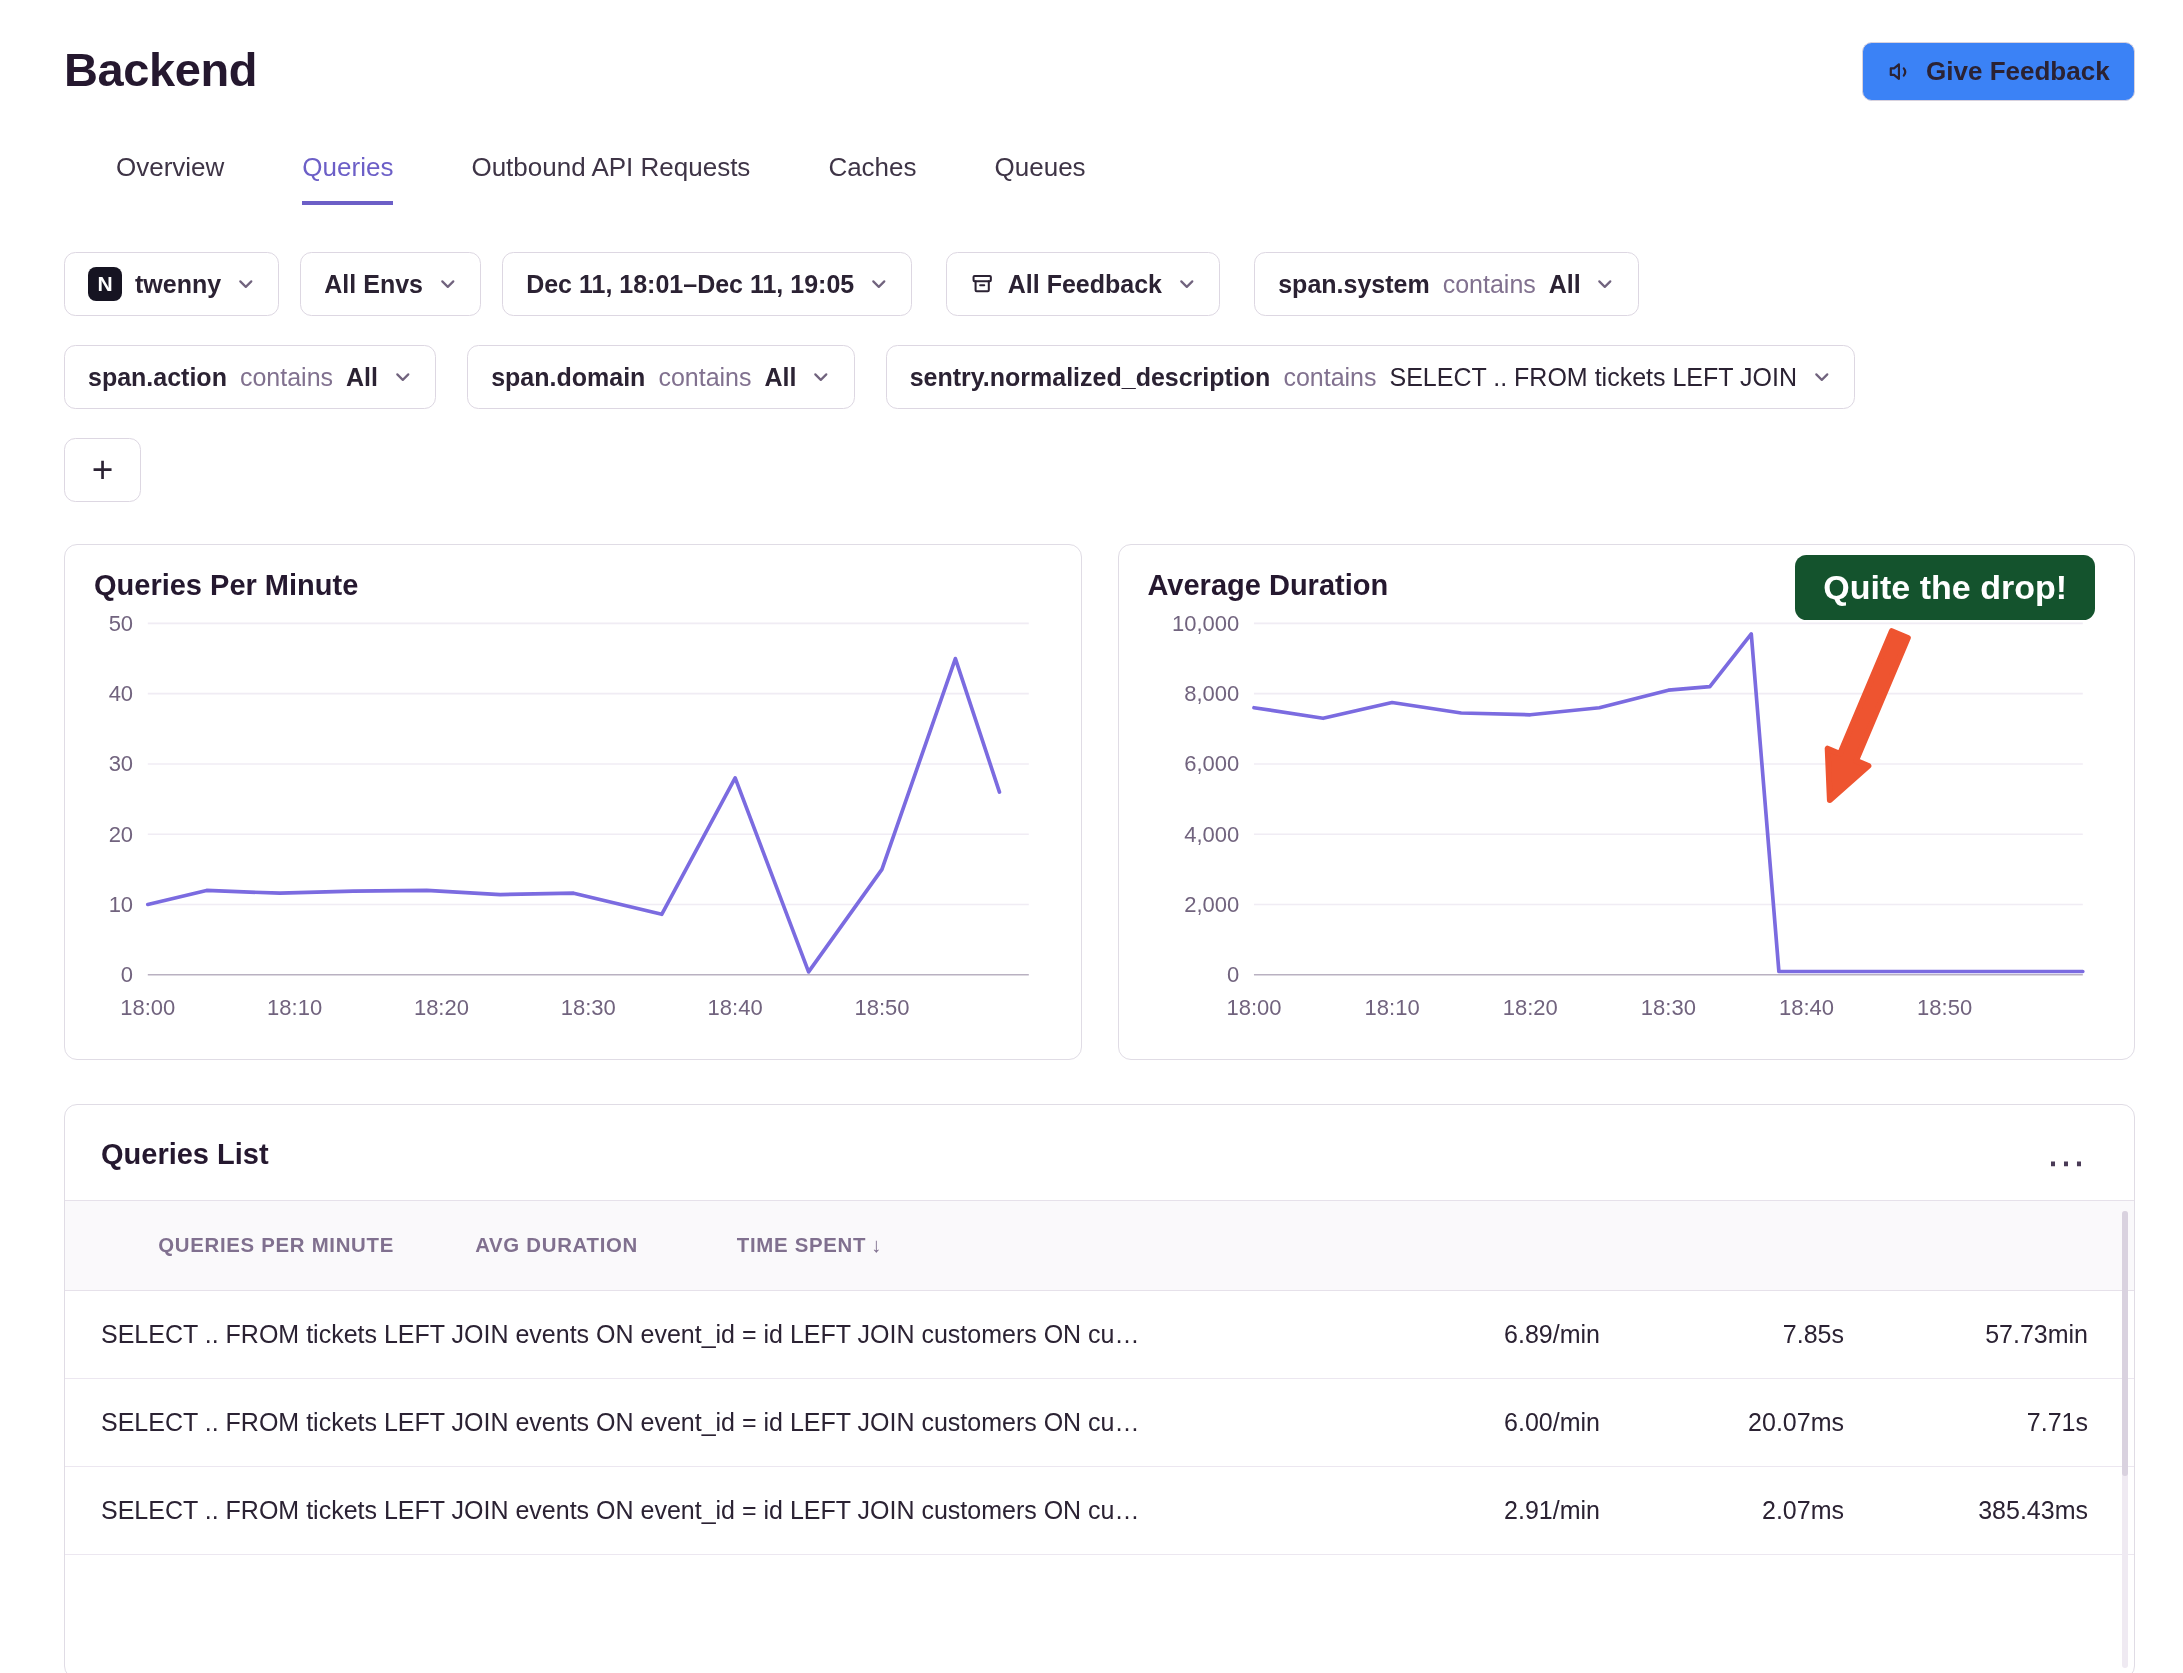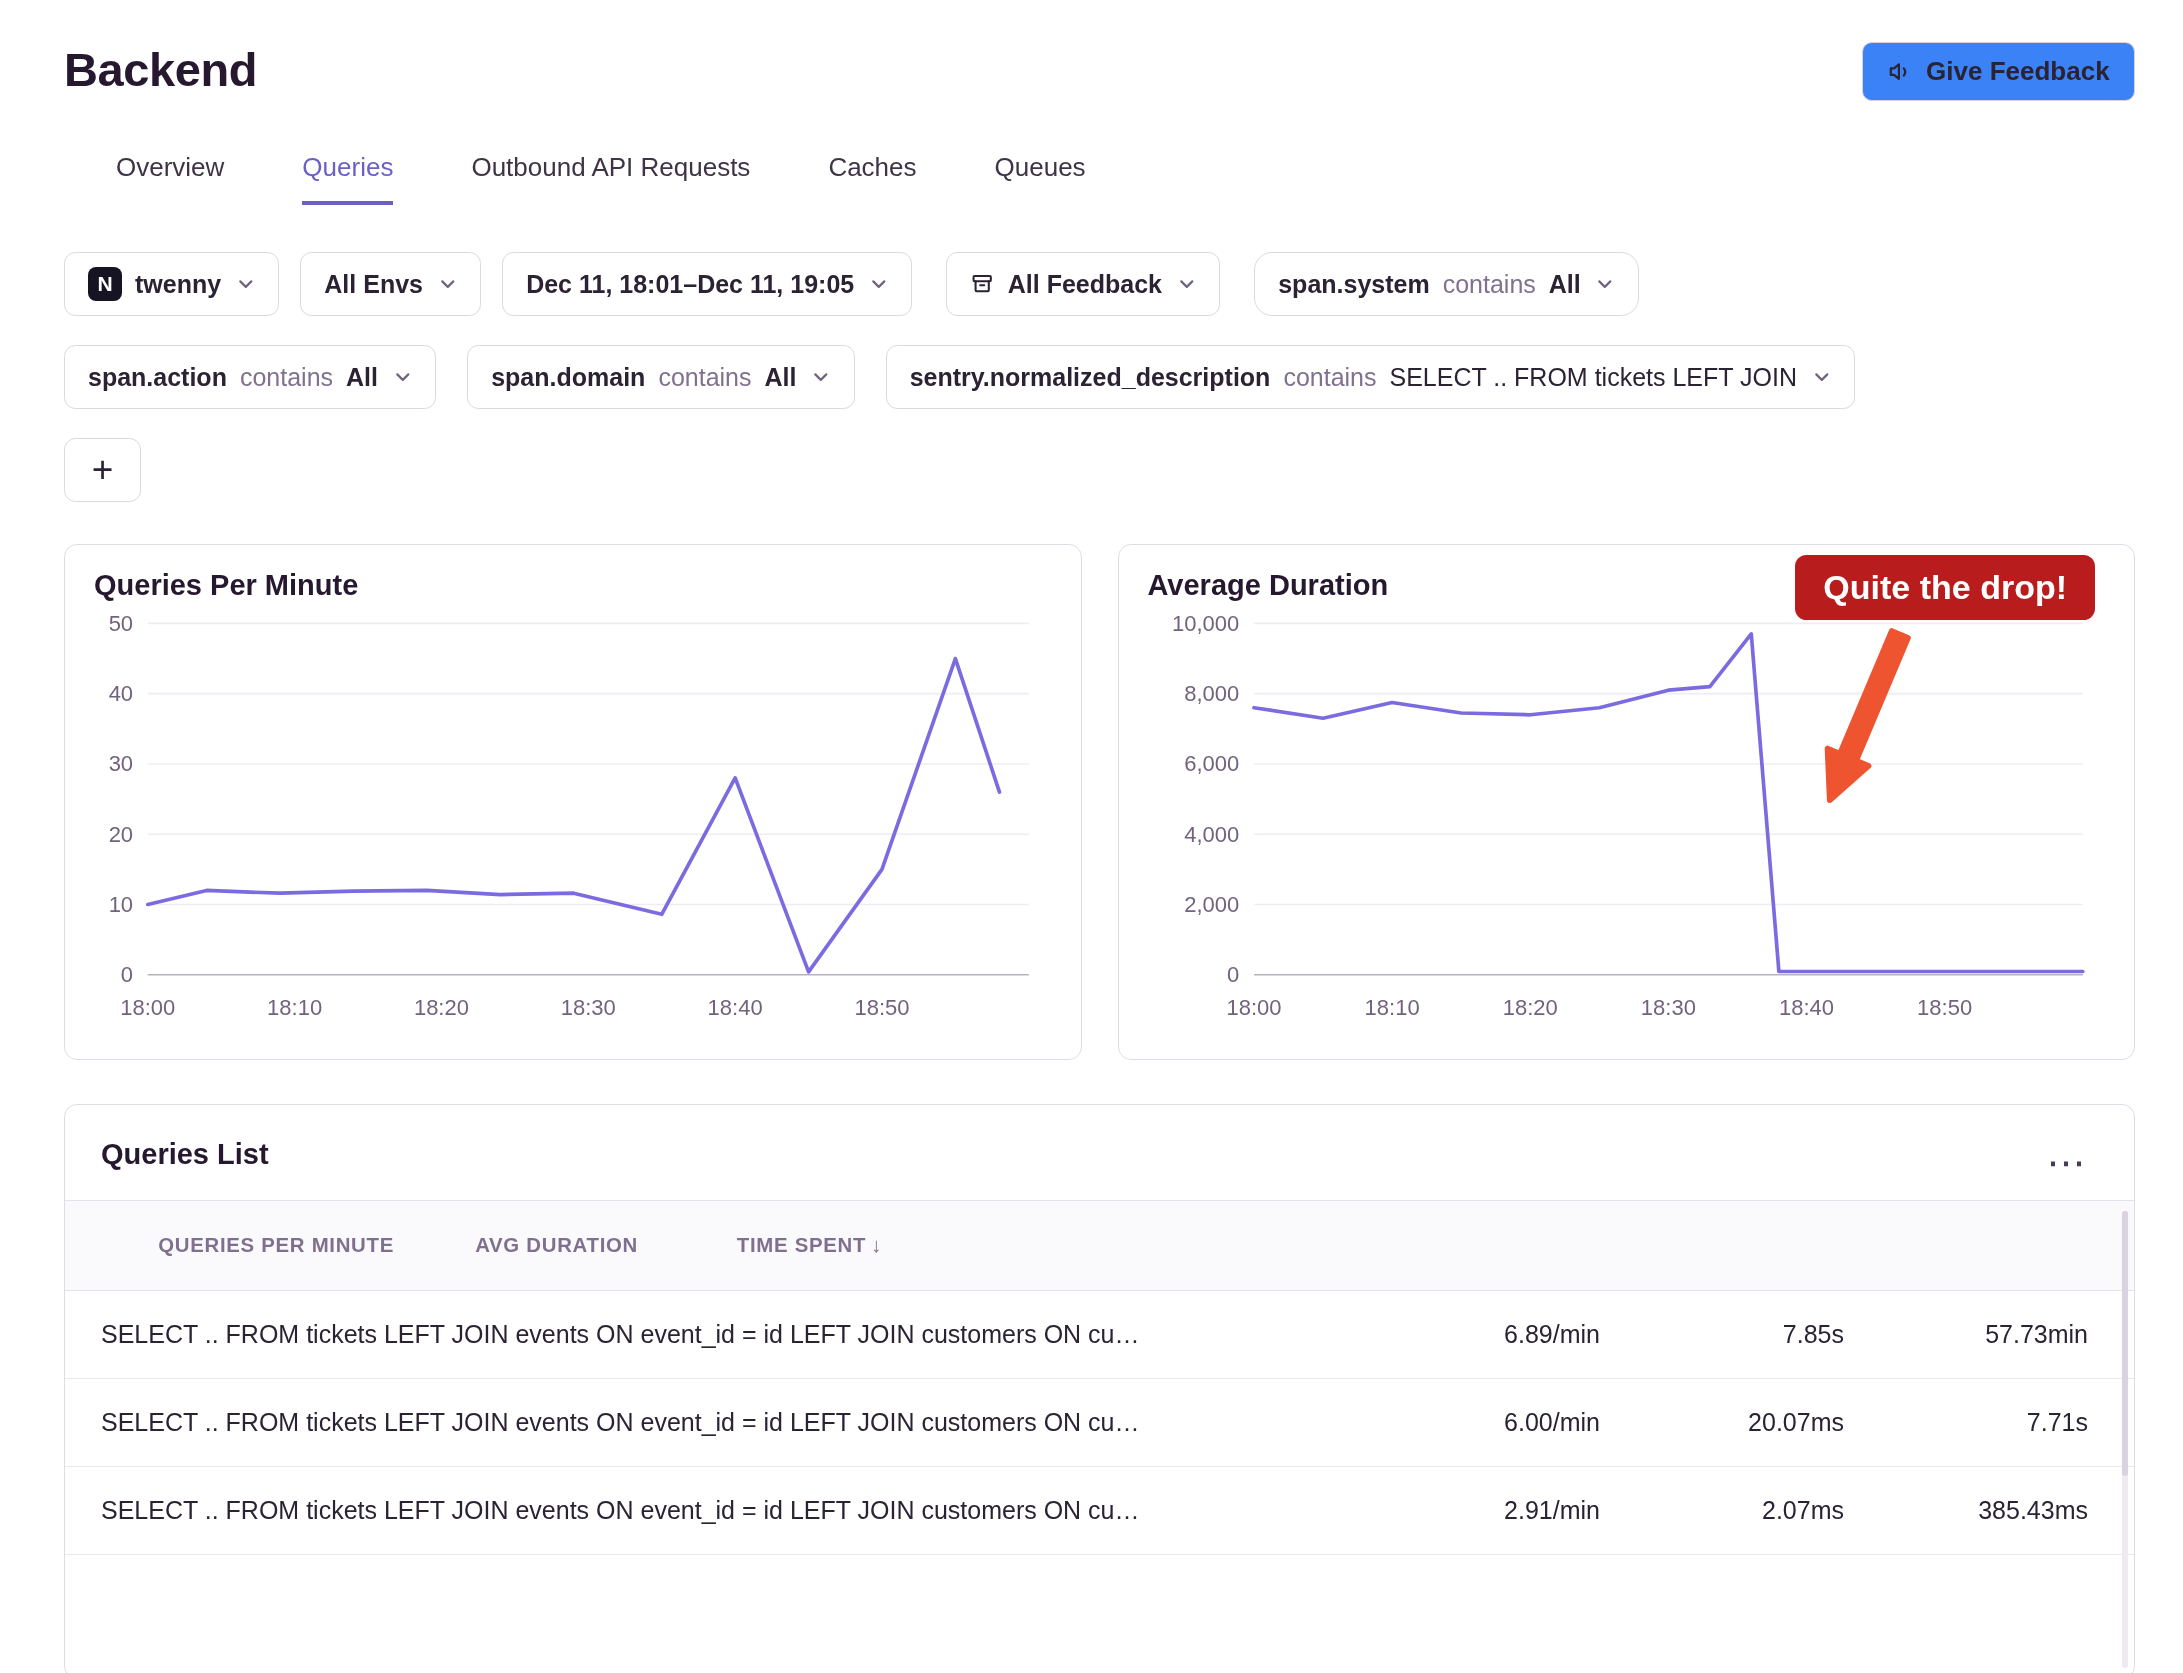--- a/index.html
+++ b/index.html
@@ -179,21 +179,21 @@
             <path d="M10 13h4"></path>
           </svg>
         </span>
         <span class="p-label">All Feedback</span>
         <span class="chev">
             <svg viewBox="0 0 16 16" width="19.6" height="19.6">
               <path d="M3.5 6l4.5 4.5L12.5 6" fill="none" stroke="currentColor" stroke-width="1.8" stroke-linecap="round" stroke-linejoin="round"></path>
             </svg>
           </span>
       </div>
-      <div class="pill" style="margin-left: 13px; border-radius: 18px;">
+      <div class="pill" style="margin-left: 13px;">
         <span class="p-key">span.system</span>
         <span class="p-op">contains</span>
         <span class="p-val">All</span>
         <span class="chev">
             <svg viewBox="0 0 16 16" width="19.6" height="19.6">
               <path d="M3.5 6l4.5 4.5L12.5 6" fill="none" stroke="currentColor" stroke-width="1.8" stroke-linecap="round" stroke-linejoin="round"></path>
             </svg>
           </span>
       </div>
     </div>
@@ -277,21 +277,21 @@
             <line x1="130" y1="20.0" x2="1147" y2="20.0" stroke="#f0ecf4" stroke-width="2"></line>
             <text x="112" y="29.0" text-anchor="end" font-size="27" fill="#71637e">10,000</text>
             <text x="130.0" y="501" text-anchor="middle" font-size="27" fill="#71637e">18:00</text>
             <text x="299.5" y="501" text-anchor="middle" font-size="27" fill="#71637e">18:10</text>
             <text x="469.0" y="501" text-anchor="middle" font-size="27" fill="#71637e">18:20</text>
             <text x="638.5" y="501" text-anchor="middle" font-size="27" fill="#71637e">18:30</text>
             <text x="808.0" y="501" text-anchor="middle" font-size="27" fill="#71637e">18:40</text>
             <text x="977.5" y="501" text-anchor="middle" font-size="27" fill="#71637e">18:50</text>
             <path d="M130.0,123.4 L214.8,136.4 L299.5,117.0 L384.3,129.9 L469.0,132.1 L553.8,123.4 L638.5,101.9 L689.4,97.6 L740.2,32.9 L774.1,447.1 L841.9,447.1 L909.7,447.1 L977.5,447.1 L1062.3,447.1 L1147.0,447.1" fill="none" stroke="#7b6be0" stroke-width="4.5" stroke-linejoin="round" stroke-linecap="round"></path>
           </svg></div>
-      <div class="annotation-callout" style="background: #b91c1c;">Quite the drop!</div>
+      <div class="annotation-callout" style="background: #14532d;">Quite the drop!</div>
       <div class="annotation-arrow" style="color: rgb(238, 84, 48);">
         <svg viewBox="0 0 120 160" width="140" height="187">
           <polygon points="88.1,5.1 43.7,110.3 33.1,105.8 35,150 68.1,120.6 57.5,116.1 101.9,10.9" fill="currentColor" stroke="currentColor" stroke-width="5" stroke-linejoin="round"></polygon>
         </svg>
       </div>
     </div>
   </div>
 
   <div class="queries-panel">
     <div class="qp-header">

